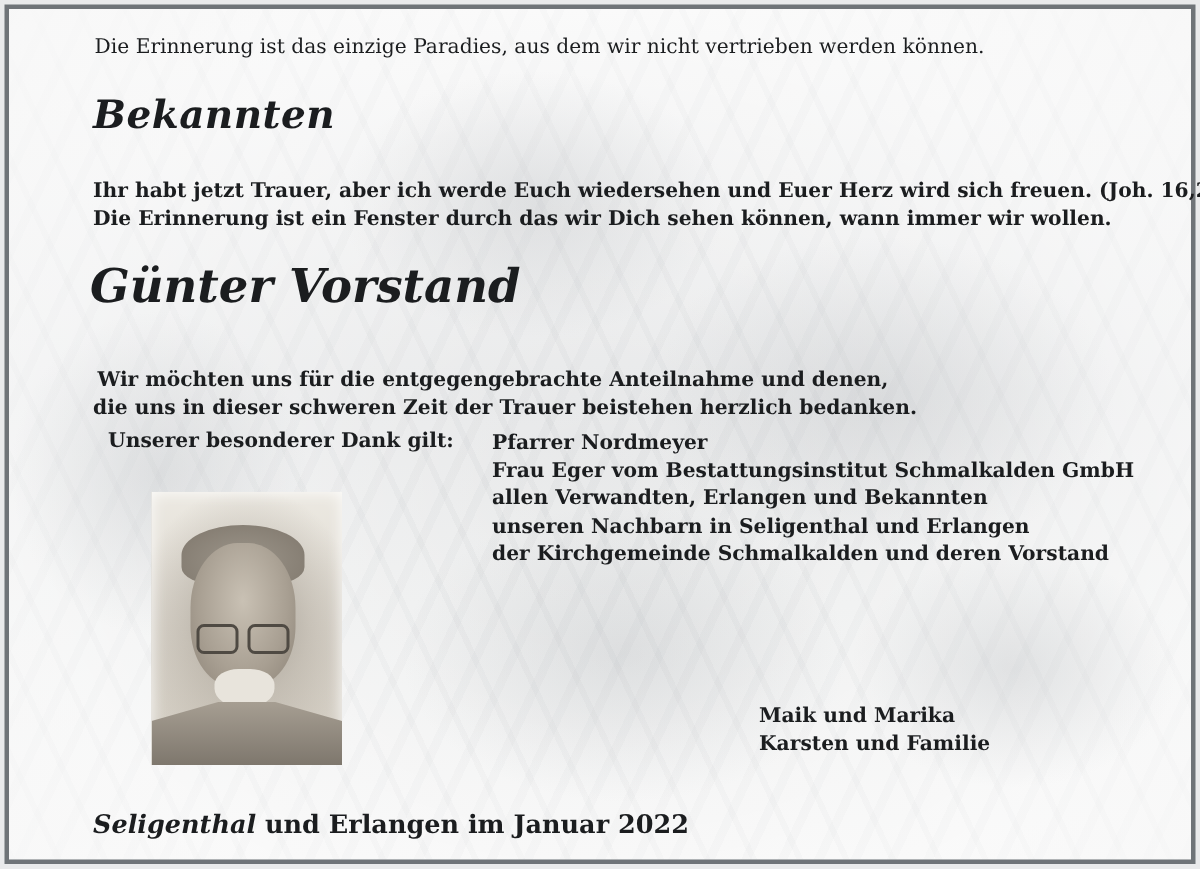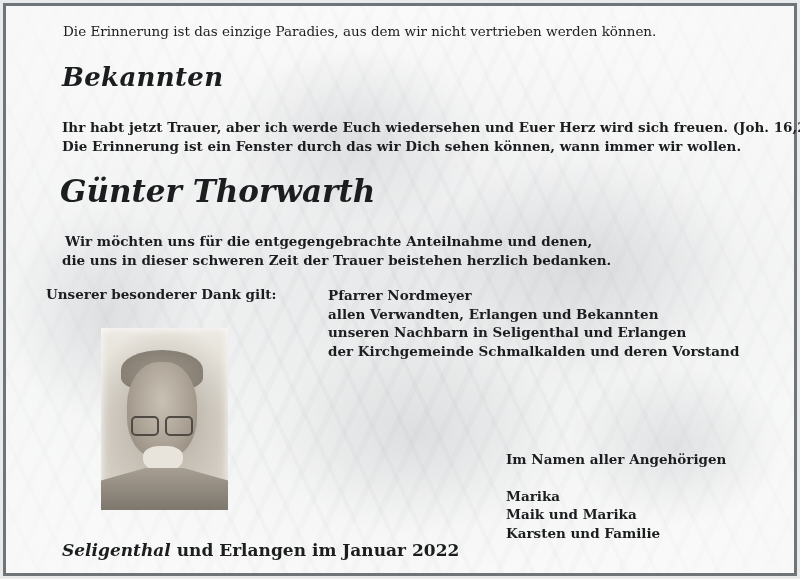--- a/index.html
+++ b/index.html
@@ -22,22 +22,22 @@
     }
     .snow-blob {
       position: absolute; border-radius: 50%;
       background: radial-gradient(ellipse at center, rgba(150,155,160,0.22) 0%, rgba(150,155,160,0) 70%);
     }
     .abs { position: absolute; white-space: nowrap; }
     .motto { left: 63px; top: 23px; font-size: 13.5px; font-weight: normal; }
     .title { left: 62px; top: 62px; font-size: 26px; font-weight: bold; font-style: italic; letter-spacing: 0.3px; }
     .verse { left: 62px; top: 118px; font-size: 13.5px; font-weight: bold; line-height: 19px; }
     .name { left: 60px; top: 173px; font-size: 31px; font-weight: bold; font-style: italic; }
-    .thanks { left: 62px; top: 232px; font-size: 13.5px; font-weight: bold; line-height: 19px; }
-    .dank-label { left: 46px; top: 286px; font-size: 13.5px; font-weight: bold; }
+    .thanks { left: 62px; top: 244px; font-size: 13.5px; font-weight: bold; line-height: 19px; }
+    .dank-label { left: 72px; top: 286px; font-size: 13.5px; font-weight: bold; }
     .dank-list { left: 297px; top: 286px; font-size: 13.5px; font-weight: bold; line-height: 18.6px; margin-left: 31px; }
     .photo {
       position: absolute; left: 101px; top: 328px; width: 127px; height: 182px;
       background:
         radial-gradient(ellipse 60% 50% at 50% 48%, rgba(120,112,100,0.55) 0%, rgba(160,152,140,0.35) 55%, rgba(245,243,238,0) 100%),
         linear-gradient(180deg, #ece9e2 0%, #ddd8cf 50%, #cfc9be 100%);
       box-shadow: 0 0 10px rgba(255,255,255,0.9) inset;
       overflow: hidden;
     }
     .photo .face {
@@ -84,46 +84,45 @@
 
 <div class="abs motto">Die Erinnerung ist das einzige Paradies, aus dem wir nicht vertrieben werden können.</div>
 
 <div class="abs title">Bekannten</div>
 
 <div class="abs verse">
   <div>Ihr habt jetzt Trauer, aber ich werde Euch wiedersehen und Euer Herz wird sich freuen. (Joh. 16,22)</div>
   <div>Die Erinnerung ist ein Fenster durch das wir Dich sehen können, wann immer wir wollen.</div>
 </div>
 
-<div class="abs name">Günter Thorwarth</div>
+<div class="abs name">Günter Vorstand</div>
 
 <div class="abs thanks">
   <div style="padding-left:3px;">Wir möchten uns für die entgegengebrachte Anteilnahme und denen,</div>
   <div>die uns in dieser schweren Zeit der Trauer beistehen herzlich bedanken.</div>
 </div>
 
 <div class="abs dank-label">Unserer besonderer Dank gilt:</div>
 
 <div class="abs dank-list">
   <div>Pfarrer Nordmeyer</div>
+  <div>Frau Eger vom Bestattungsinstitut Schmalkalden GmbH</div>
   <div>allen Verwandten, Erlangen und Bekannten</div>
   <div>unseren Nachbarn in Seligenthal und Erlangen</div>
   <div>der Kirchgemeinde Schmalkalden und deren Vorstand</div>
 </div>
 
 <div class="photo" title="Günter Thorwarth">
   <div class="hair"></div>
   <div class="face"></div>
   <div class="glasses-l"></div>
   <div class="glasses-r"></div>
   <div class="beard"></div>
   <div class="shirt"></div>
 </div>
 
 <div class="abs signature">
-  <div>Im Namen aller Angehörigen</div>
   <div class="gap"></div>
-  <div>Marika</div>
   <div>Maik und Marika</div>
   <div>Karsten und Familie</div>
 </div>
 
 <div class="abs place"><span class="ital">Seligenthal</span><span> und Erlangen im Januar 2022</span></div>
 
 </body></html>

